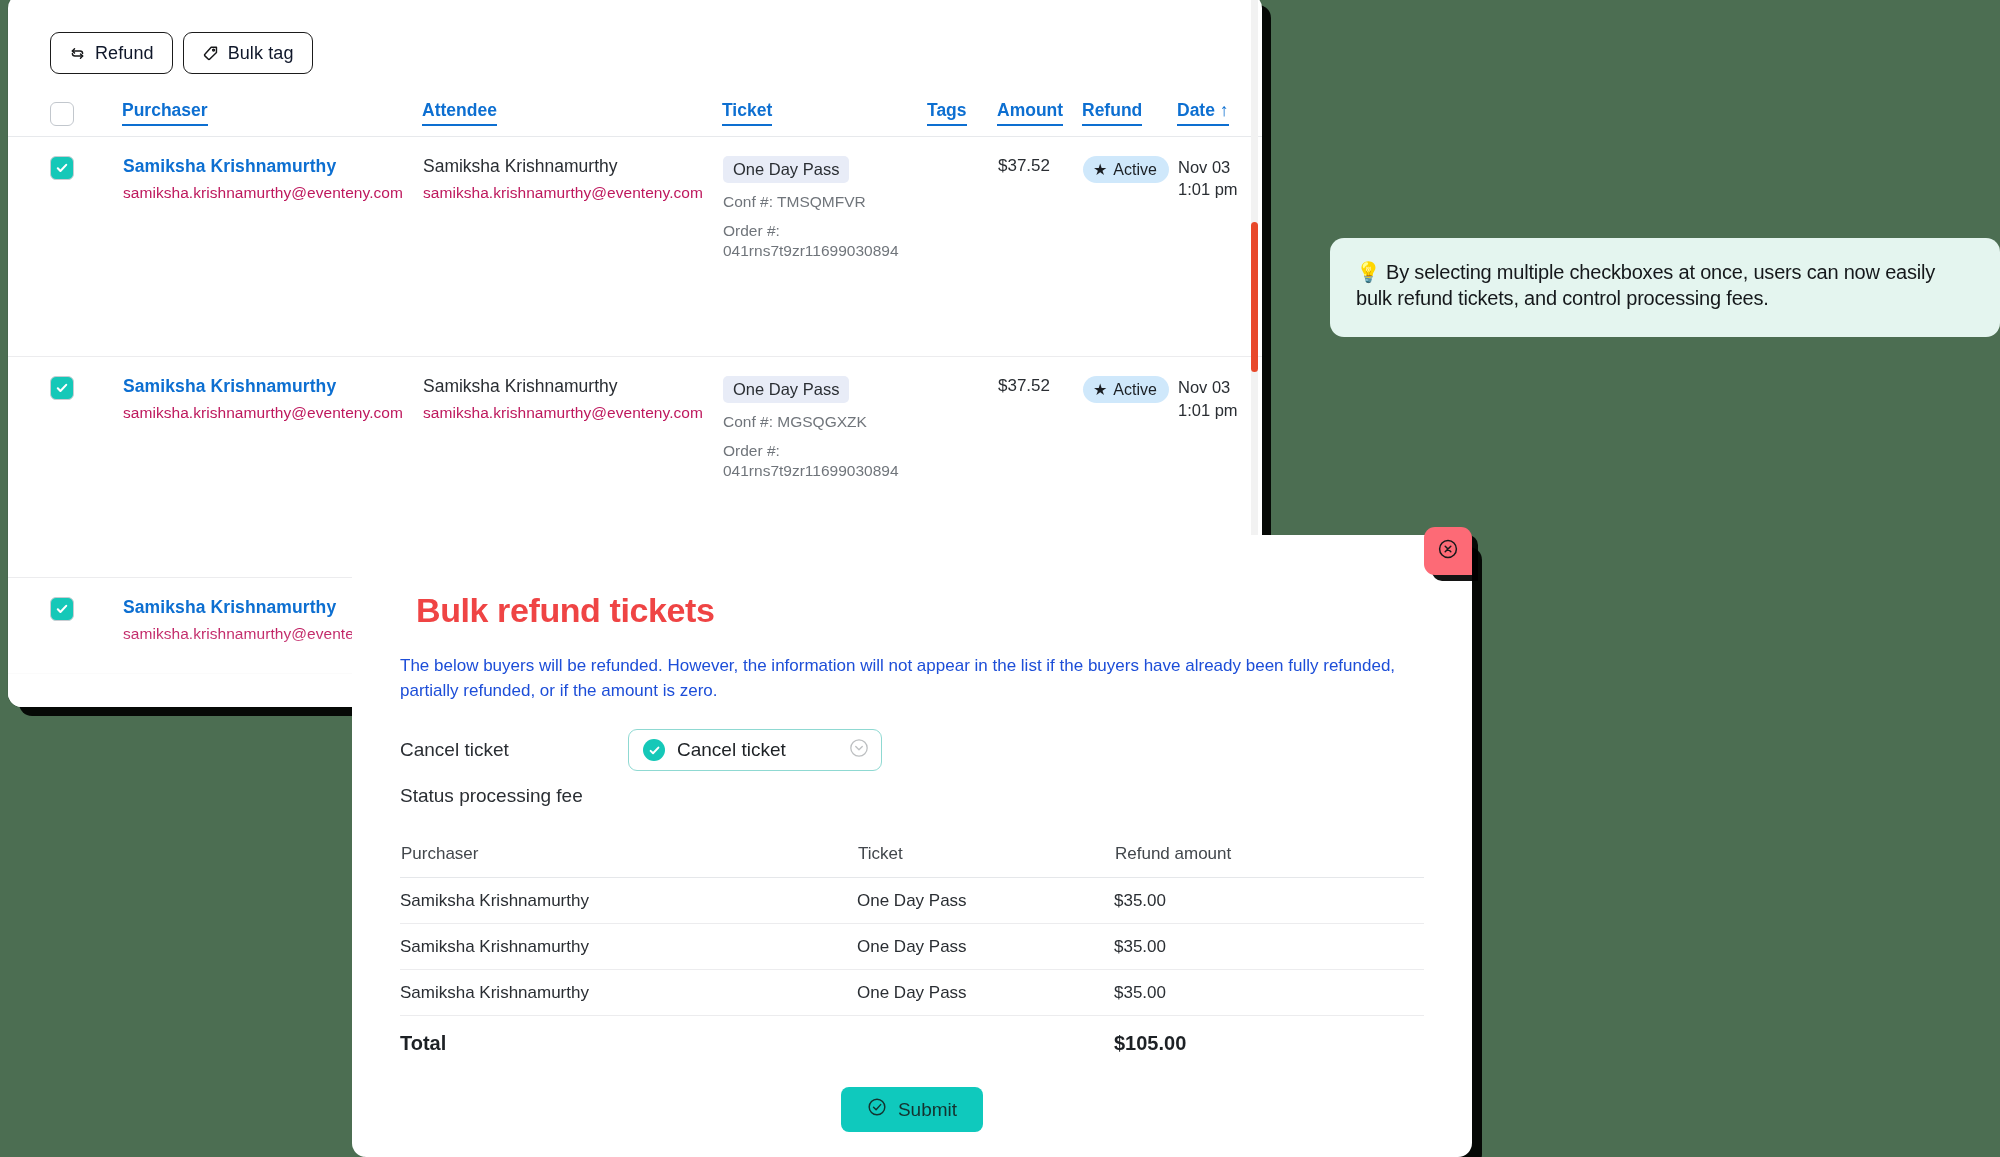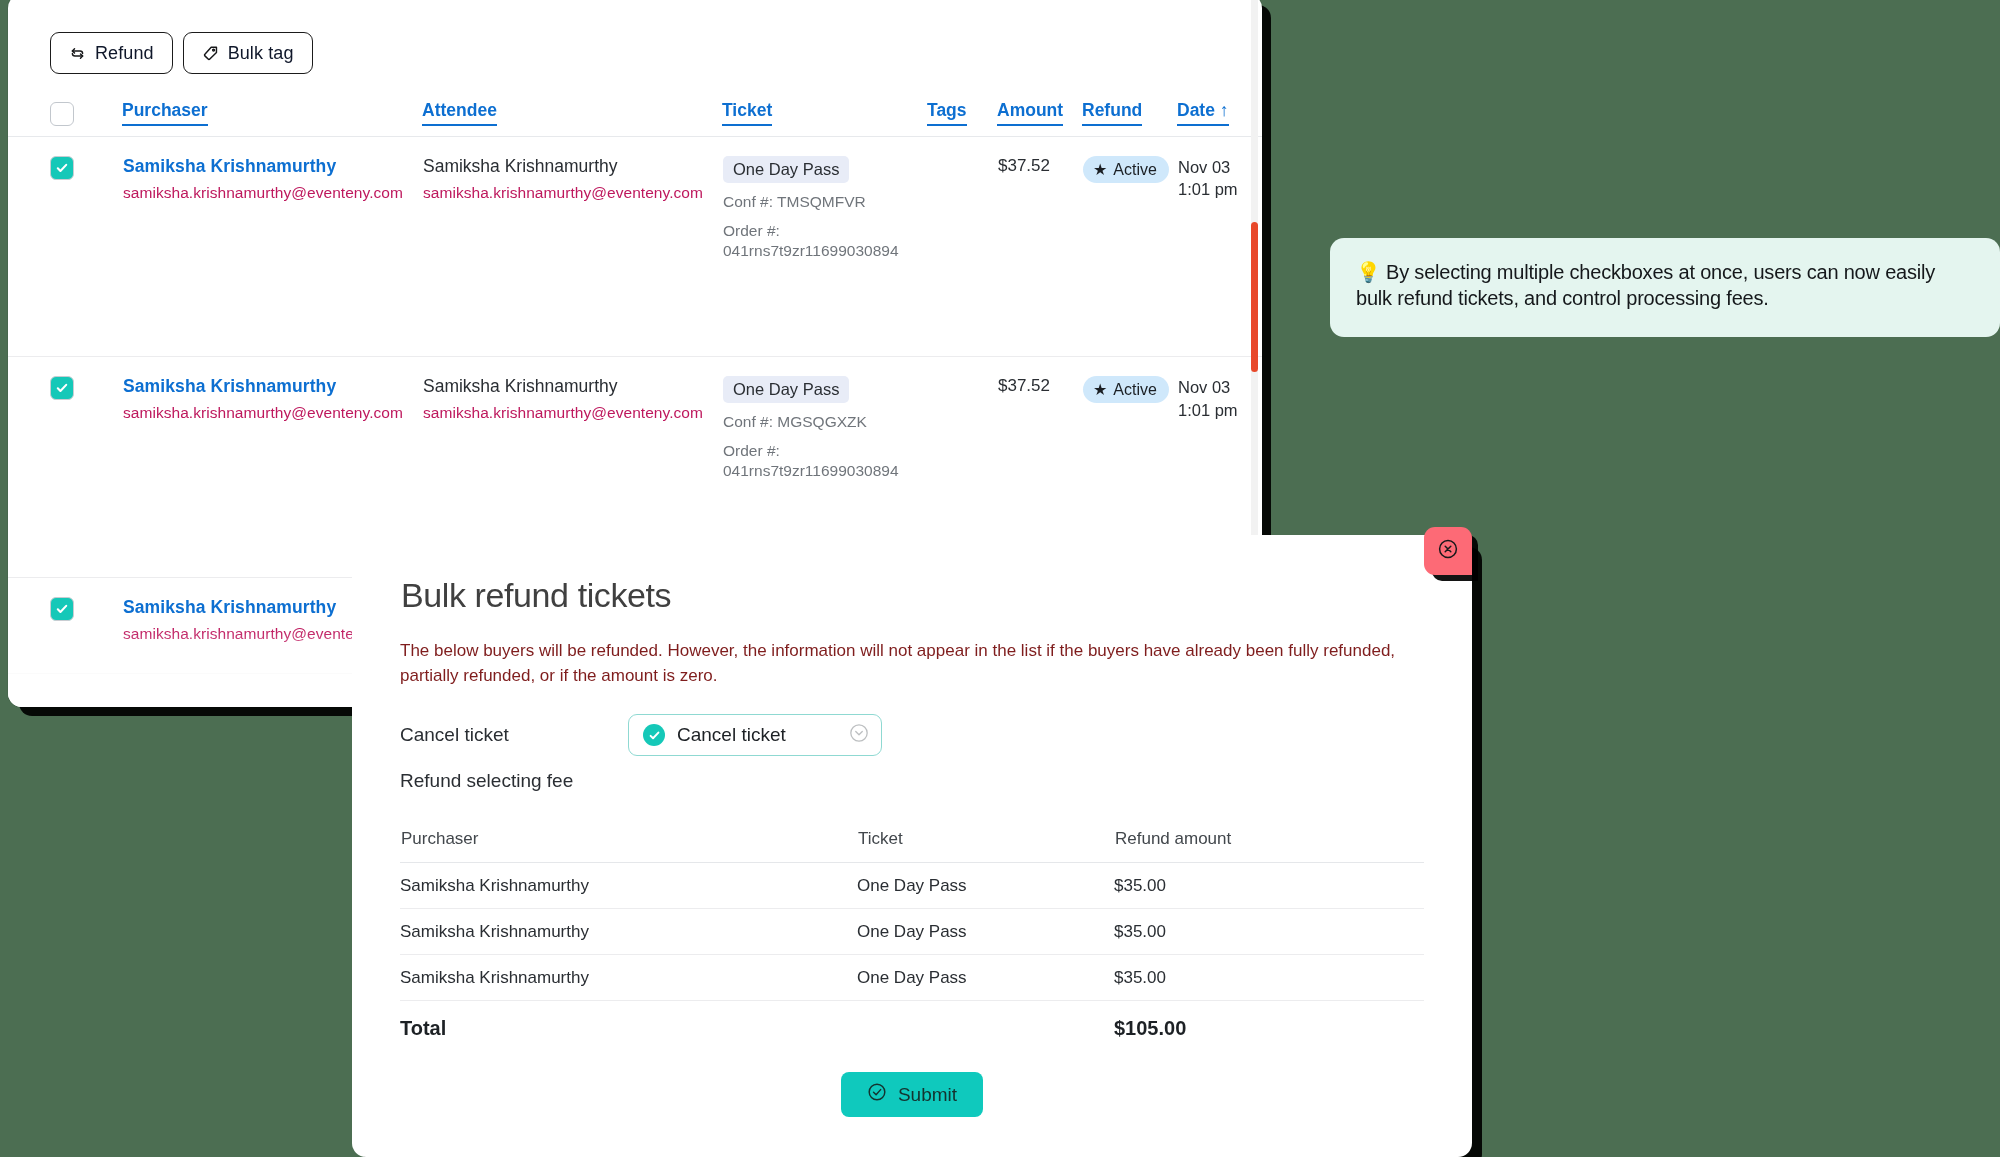--- a/index.html
+++ b/index.html
@@ -153,25 +153,25 @@
     position:absolute;
     left:352px; top:535px;
     width:1120px; height:622px;
     background:#ffffff;
     border-radius:14px;
     box-shadow:11px 11px 0 -1px rgba(0,0,0,0.92);
     overflow:hidden;
   }
   .modal-body{padding:40px 48px 0 48px;}
   .modal-title{
-    font-size:34px; font-weight:400; color:#404040; margin:1px;
+    font-size:34px; font-weight:700; color:#ef4444; margin:16px;
     letter-spacing:-0.4px;
   }
   .modal-desc{
-    margin:24px 0 0 0; font-size:17px; color:#7f1d1d; line-height:1.45;
+    margin:24px 0 0 0; font-size:17px; color:#1d4ed8; line-height:1.45;
     max-width:1000px;
   }
   .form-row{display:flex;align-items:center;margin-top:26px;}
   .form-row.second{margin-top:14px;}
   .form-label{width:228px;font-size:19px;color:#2a2e33;}
   .select{
     width:254px; height:42px;
     border:1.5px solid #8fd9d2;
     border-radius:9px;
     background:#fff;
@@ -410,21 +410,21 @@
         <span class="caret">
           <svg width="20" height="20" viewBox="0 0 22 22" fill="none" stroke="#6c7276" stroke-width="1.4" stroke-linecap="round" stroke-linejoin="round">
               <circle cx="11" cy="11" r="9"></circle>
               <path d="M7.4 9.4 11 13l3.6-3.6"></path>
             </svg>
         </span>
       </div>
     </div>
 
     <div class="form-row second">
-      <div class="form-label">Refund selecting fee</div>
+      <div class="form-label">Status processing fee</div>
     </div>
 
     <table class="r-tbl">
       <thead>
         <tr>
           <th class="rc-1">Purchaser</th>
           <th class="rc-2">Ticket</th>
           <th class="rc-3">Refund amount</th>
         </tr>
       </thead>

